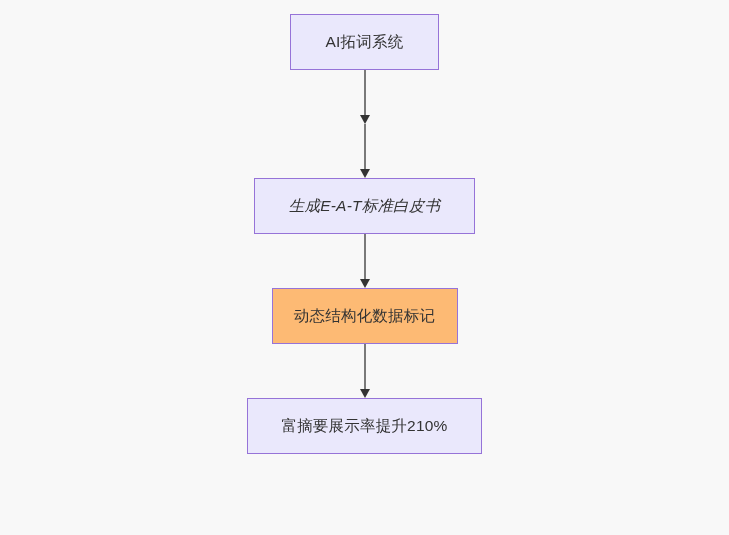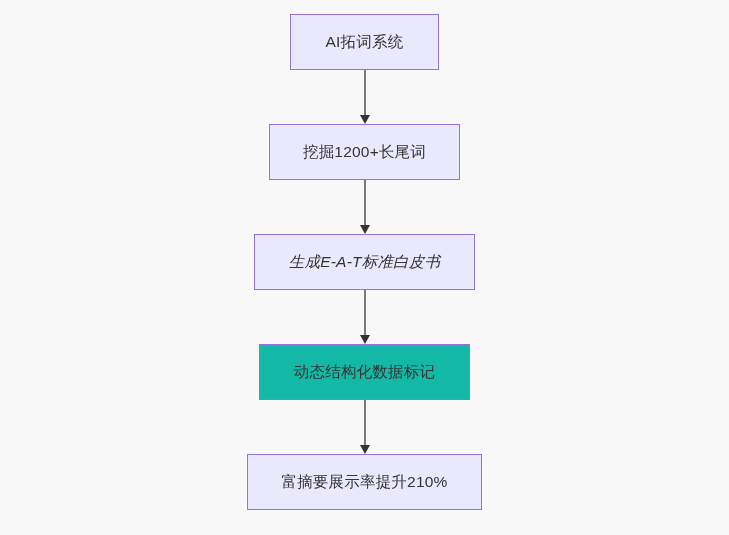--- a/index.html
+++ b/index.html
@@ -93,39 +93,36 @@
 
     <div class="node" id="node-0" style="width: 149px; background: rgb(234, 232, 252); border-color: rgb(150, 115, 216);">
       <span class="node-label" style="color: rgb(51, 51, 51);">AI拓词系统</span>
     </div>
 
     <div class="connector">
       <div class="conn-line" style="background: rgb(122, 122, 122);"></div>
       <div class="conn-arrow" style="border-top-color: rgb(51, 51, 51);"></div>
     </div>
 
-    <div class="node" id="node-1" style="width: 191px; background: rgb(234, 232, 252); border-color: rgb(150, 115, 216);">
-      <span class="node-label" style="color: rgb(51, 51, 51);">挖掘1200+长尾词</span>
-    </div>
 
     <div class="connector">
       <div class="conn-line" style="background: rgb(122, 122, 122);"></div>
       <div class="conn-arrow" style="border-top-color: rgb(51, 51, 51);"></div>
     </div>
 
     <div class="node" id="node-2" style="width: 221px; background: rgb(234, 232, 252); border-color: rgb(150, 115, 216);">
       <span class="node-label" style="color: rgb(51, 51, 51); font-style: italic;">生成E-A-T标准白皮书</span>
     </div>
 
     <div class="connector">
       <div class="conn-line" style="background: rgb(122, 122, 122);"></div>
       <div class="conn-arrow" style="border-top-color: rgb(51, 51, 51);"></div>
     </div>
 
-    <div class="node" id="node-3" style="width: 211px; background: #14b8a6; border-color: rgb(150, 115, 216);">
+    <div class="node" id="node-3" style="width: 186px; background: #fdba74; border-color: rgb(150, 115, 216);">
       <span class="node-label" style="color: rgb(51, 51, 51);">动态结构化数据标记</span>
     </div>
 
     <div class="connector">
       <div class="conn-line" style="background: rgb(122, 122, 122);"></div>
       <div class="conn-arrow" style="border-top-color: rgb(51, 51, 51);"></div>
     </div>
 
     <div class="node" id="node-4" style="width: 235px; background: rgb(234, 232, 252); border-color: rgb(150, 115, 216);">
       <span class="node-label" style="color: rgb(51, 51, 51);">富摘要展示率提升210%</span>

